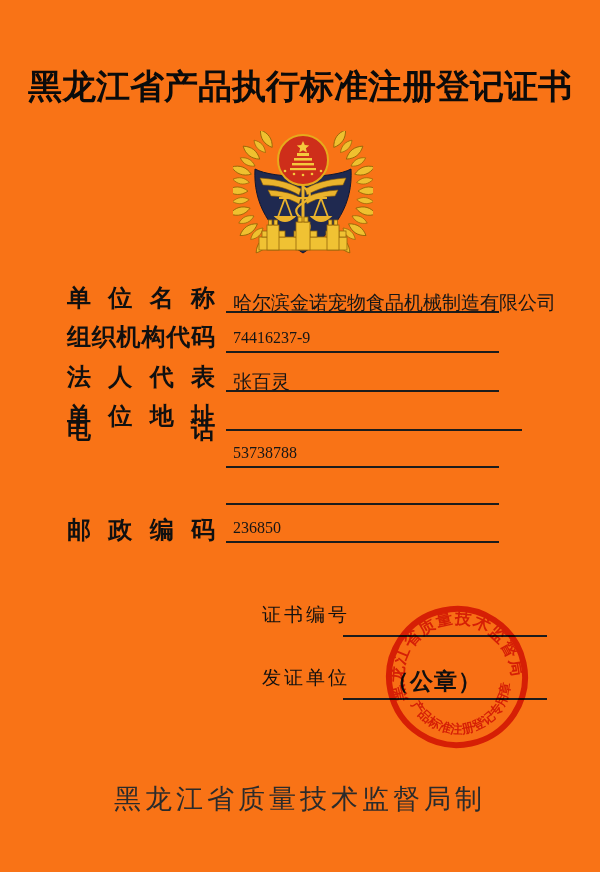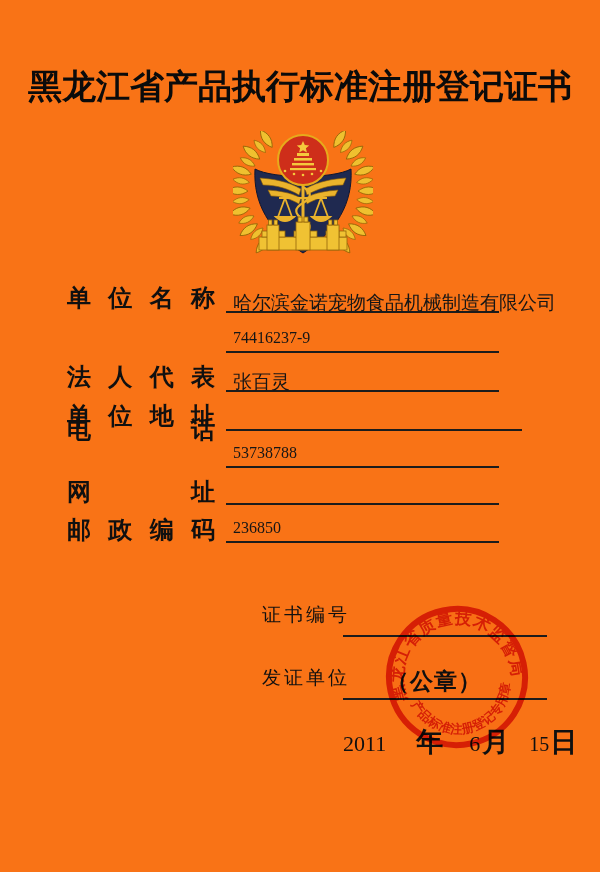--- a/index.html
+++ b/index.html
@@ -161,65 +161,58 @@
           <circle cx="79" cy="43" r="1.3"></circle>
         <circle cx="88" cy="40" r="1.3"></circle>
       </g>
     </g>
   </svg>
 
   <div class="flabel" id="lbl1">单位名称</div>
   <div class="uline" id="ul1"></div>
   <div class="fvalue v-cn" id="val1">哈尔滨金诺宠物食品机械制造有限公司</div>
 
+  <div class="flabel" id="lbl2">组织机构代码</div>
   <div class="uline" id="ul2"></div>
   <div class="fvalue v-num" id="val2">74416237-9</div>
 
   <div class="flabel" id="lbl3">法人代表</div>
   <div class="uline" id="ul3"></div>
   <div class="fvalue v-cn" id="val3">张百灵</div>
 
   <div class="flabel" id="lbl4">单位地址</div>
   <div class="uline" id="ul4"></div>
 
   <div class="flabel" id="lbl5">电话</div>
   <div class="uline" id="ul5"></div>
   <div class="fvalue v-num" id="val5">53738788</div>
 
-  <div class="flabel" id="lbl6">网址</div>
   <div class="uline" id="ul6"></div>
 
   <div class="flabel" id="lbl7">邮政编码</div>
   <div class="uline" id="ul7"></div>
   <div class="fvalue v-num" id="val7">236850</div>
 
   <div class="clabel" id="certNumLbl">证书编号</div>
   <div class="cline" id="cline1"></div>
 
   <div class="clabel" id="issuerLbl">发证单位</div>
   <div class="stampNote">（公章）</div>
   <div class="cline" id="cline2"></div>
 
-  <div class="dateRow">
-    <span class="dnum sp30">2011</span>
-    <span class="dcjk sp26">年</span>
-    <span class="dnum sp2">6</span>
-    <span class="dcjk sp20">月</span>
-    <span class="dnum-s sp1">15</span>
-    <span class="dcjk">日</span>
-  </div>
 
   <svg class="seal" viewBox="0 0 170 170" xmlns="http://www.w3.org/2000/svg">
     <g transform="rotate(-12 85 85)">
       <circle cx="85" cy="85" r="68" fill="rgba(226,58,42,0.05)" stroke="#d93425" stroke-width="6"></circle>
       <path id="sealArcTop" d="M31.5,96.5 A54.5,54.5 0 1 1 138.5,96.5" fill="none"></path>
       <path id="sealArcBottom" d="M36.1,107 A52,52 0 0 0 133.9,107" fill="none"></path>
       <text font-family="Liberation Sans, sans-serif" font-size="16.5" font-weight="bold" fill="#d93425" letter-spacing="1">
         <textPath href="#sealArcTop" startOffset="50%" text-anchor="middle">黑龙江省质量技术监督局</textPath>
       </text>
       <text font-family="Liberation Sans, sans-serif" font-size="12.5" font-weight="bold" fill="#d93425">
         <textPath href="#sealArcBottom" startOffset="50%" text-anchor="middle">产品标准注册登记专用章</textPath>
       </text>
     </g>
   </svg>
 
+  <div class="maker">黑龙江省质量技术监督局制</div>
 
 </div>
 
 </body></html>

